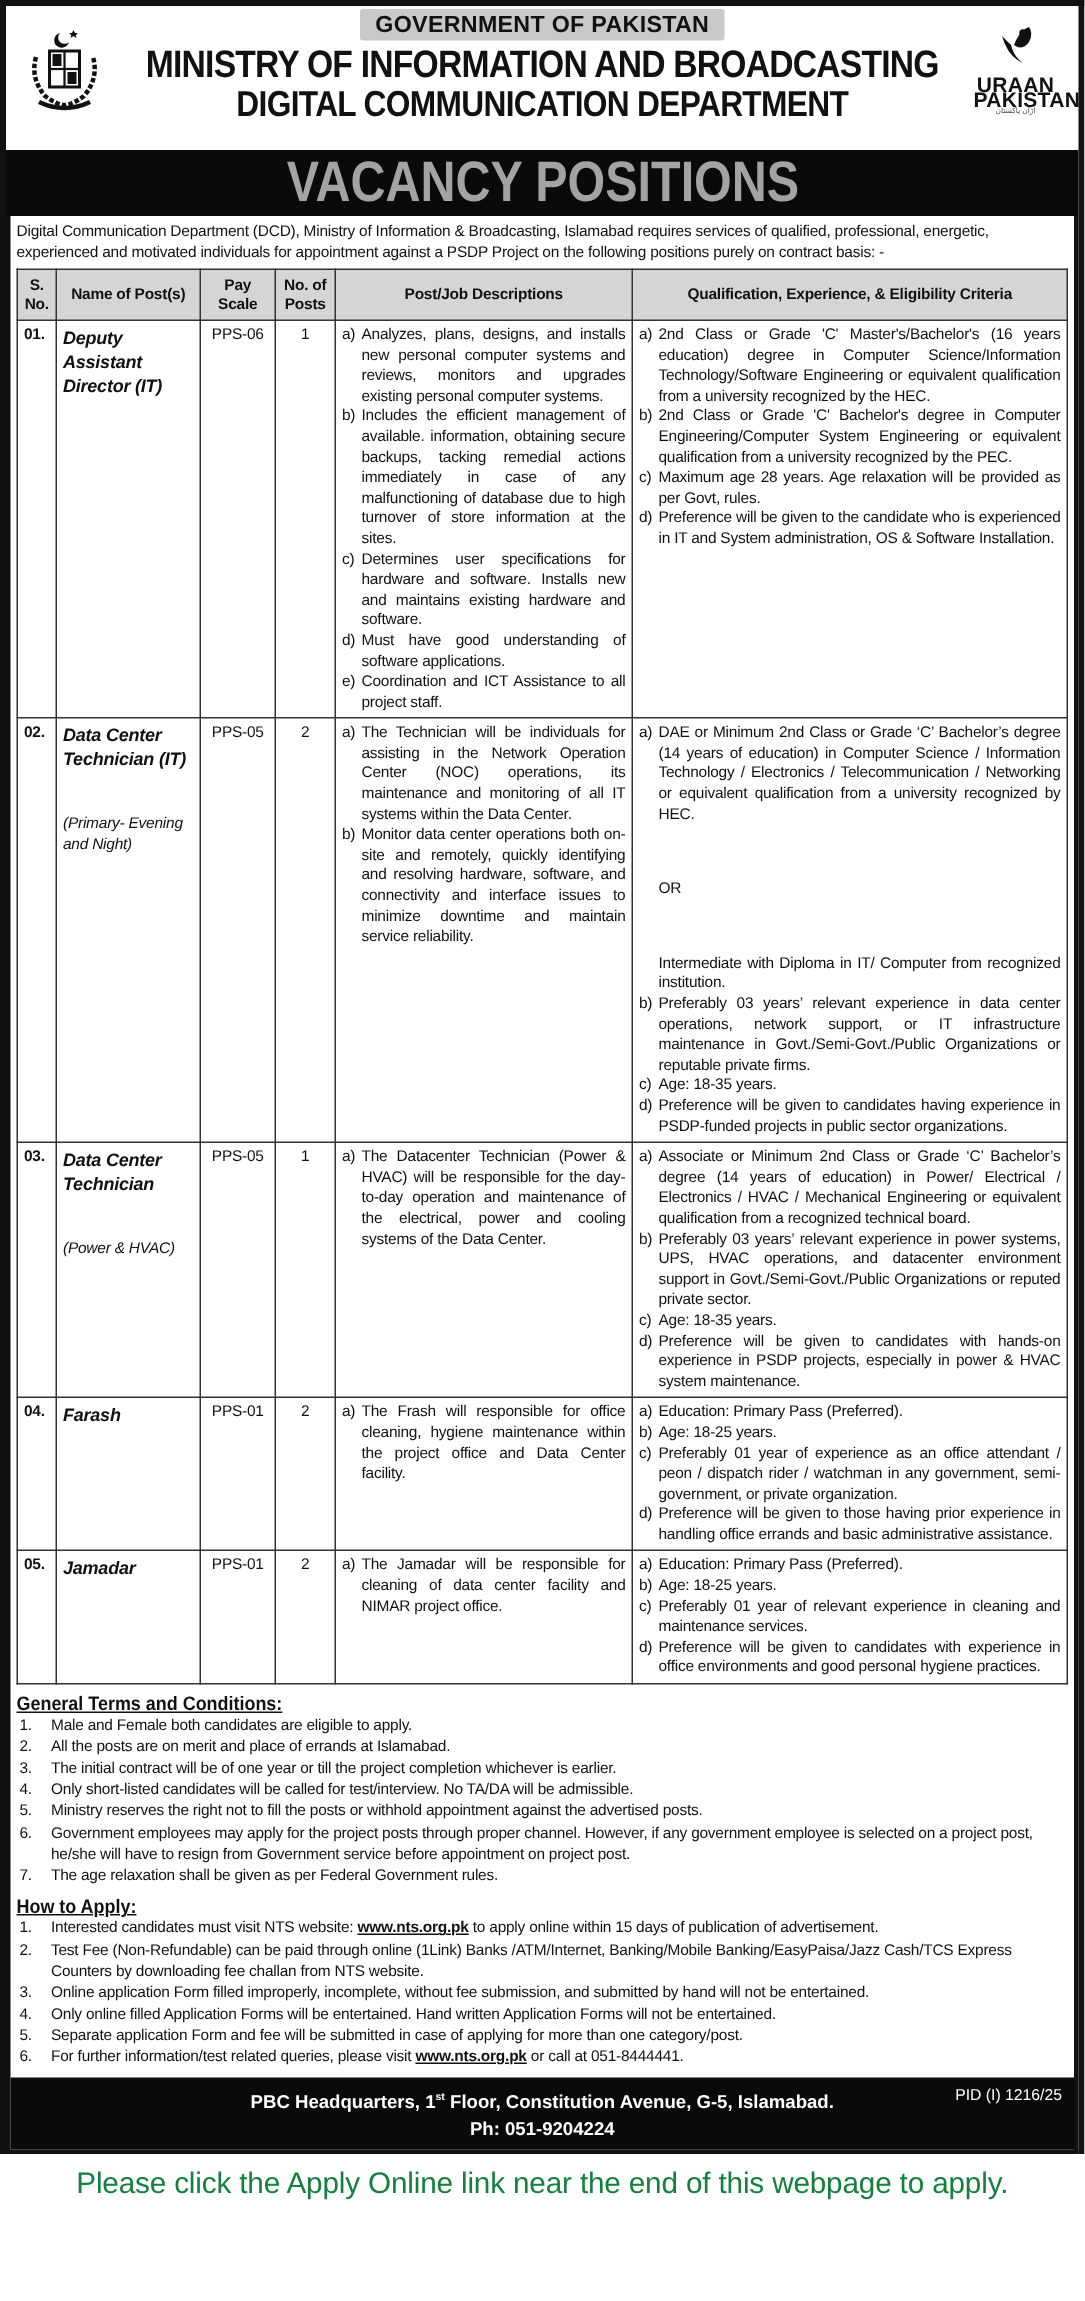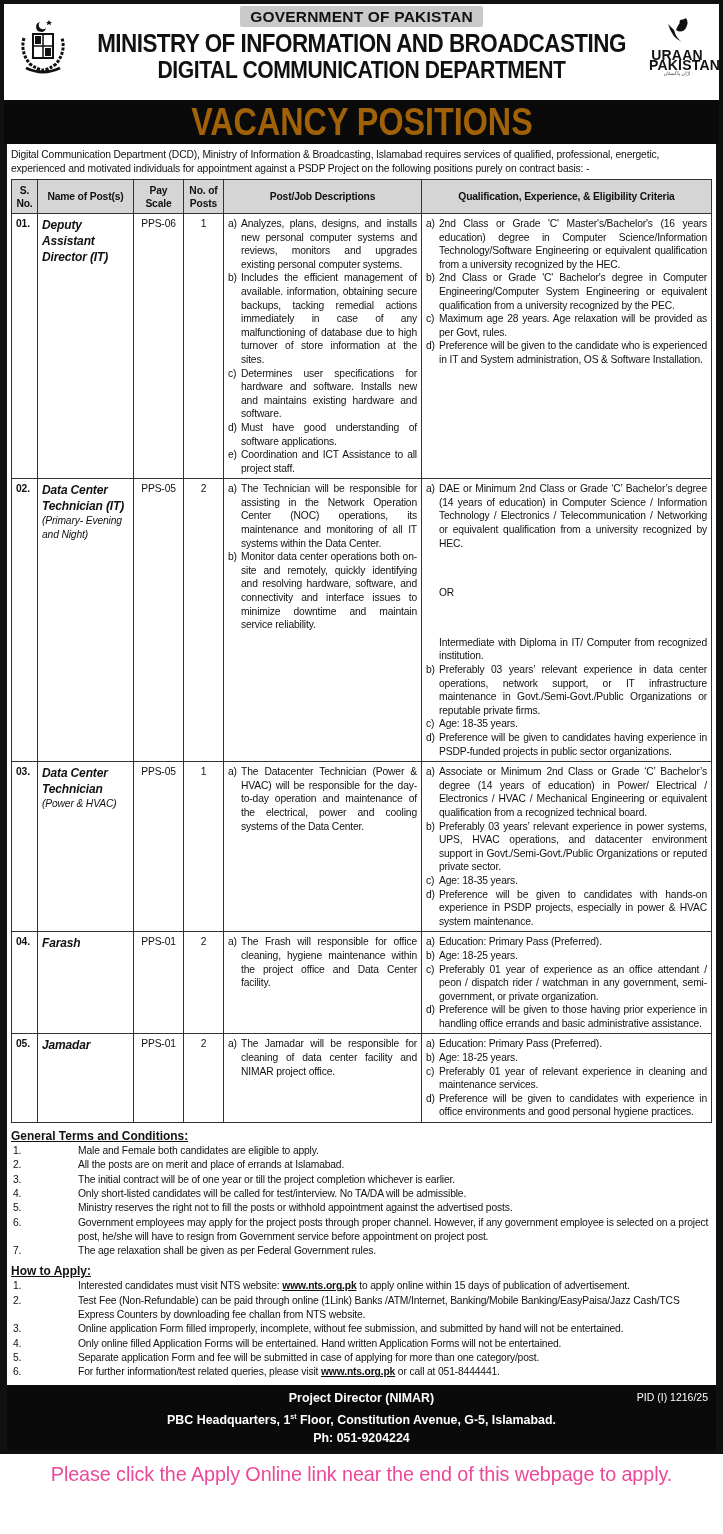--- a/index.html
+++ b/index.html
@@ -8,50 +8,50 @@
   .ad { width: 723px; border: 4px solid #111; border-bottom: none; position: relative; }
   .header { position: relative; height: 96px; text-align: center; }
   .emblem { position: absolute; left: 12px; top: 14px; width: 54px; height: 60px; }
   .uraan { position: absolute; right: 14px; top: 12px; width: 56px; text-align: center; }
   .uraan .bird { width: 30px; height: 30px; margin: 0 auto; }
   .uraan .u1 { font-weight: bold; font-size: 14px; line-height: 10px; letter-spacing: 0.2px; }
   .uraan .u2 { font-size: 5px; color: #444; line-height: 6px; }
   .gov-badge { display: inline-block; background: #c9c9c9; font-weight: bold; font-size: 15.5px; padding: 2px 10px 1px; margin-top: 2px; border-radius: 2px; letter-spacing: 0.2px; }
   .ministry { font-weight: bold; font-size: 25.5px; letter-spacing: -0.6px; transform: scaleX(0.88); line-height: 28px; margin-top: 2px; white-space: nowrap; }
   .dept { font-weight: bold; font-size: 24px; letter-spacing: -0.5px; transform: scaleX(0.88); line-height: 26px; white-space: nowrap; }
-  .banner { background: #0a0a0a; color: #a16207; text-align: center; height: 44px; }
+  .banner { background: #0a0a0a; color: #a3a3a3; text-align: center; height: 44px; }
   .banner span { display: inline-block; font-weight: bold; font-size: 38px; letter-spacing: 0px; transform: scaleX(0.85); line-height: 44px; }
   .body { border: 3px solid #111; border-top: none; padding: 4px 4px 0 4px; }
   .intro { font-size: 10.3px; line-height: 14px; letter-spacing: -0.15px; margin-bottom: 3px; }
   table.jobs { width: 100%; border-collapse: collapse; font-size: 10.3px; letter-spacing: -0.15px; }
   table.jobs th { background: #d5d5d5; font-weight: bold; border: 1.4px solid #333; text-align: center; vertical-align: middle; line-height: 13px; padding: 1px 2px; height: 34px; }
   table.jobs td { border: 1.4px solid #333; vertical-align: top; padding: 3px 4px; line-height: 13.6px; }
   td.sno { font-weight: bold; width: 26px; padding-left: 4px; }
   td.name { width: 96px; font-style: italic; }
   td.name .main { font-weight: bold; font-size: 12px; line-height: 16px; display: block; }
-  td.name .sub { font-size: 10.3px; line-height: 14px; display: block; }
+  td.name .sub { font-size: 10.3px; line-height: 14px; display: block; margin-top: 29px; }
   td.scale { width: 50px; text-align: center; }
   td.posts { width: 40px; text-align: center; }
   td.desc { width: 198px; text-align: justify; }
   td.qual { text-align: justify; }
   .li { display: flex; }
   .li .m { width: 13px; flex: none; }
   .li .t { flex: 1; text-align: justify; }
   .extra { padding-left: 13px; margin-top: 36px; }
   .section { margin-top: 5px; }
   .section h3 { font-size: 13px; font-weight: bold; text-decoration: underline; line-height: 16px; transform: scaleX(0.92); transform-origin: left; }
   .section .nli { display: flex; font-size: 10.3px; line-height: 14.3px; letter-spacing: -0.15px; }
   .section .nli .n { width: 23px; flex: none; padding-left: 2px; }
-  .section .nli .t { flex: 1; margin-left: 44px; }
+  .section .nli .t { flex: 1; }
   .link { font-weight: bold; text-decoration: underline; }
   .footer { background: #0a0a0a; color: #fff; text-align: center; position: relative; padding: 5px 0 4px; margin-top: 6px; margin-left: -4px; margin-right: -4px; }
   .footer .l1, .footer .l2, .footer .l3 { font-size: 12.4px; line-height: 17.5px; font-weight: bold; }
   .footer .pid { position: absolute; right: 8px; top: 6px; font-size: 10.5px; font-weight: normal; }
   .footer sup { font-size: 7px; }
-  .notice { text-align: center; color: #ec4899; font-size: 19.8px; padding: 9px 0 18px; letter-spacing: -0.1px; }
+  .notice { text-align: center; color: #15803d; font-size: 19.8px; padding: 9px 0 18px; letter-spacing: -0.1px; }
 </style>
 </head>
 <body>
 
 <div class="ad">
   <div class="header">
     <svg class="emblem" viewBox="0 0 54 60">
       <path d="M24 4 a5 5 0 1 0 6 6 a4 4 0 1 1 -6 -6z" fill="#111"></path>
       <polygon points="33,2 34,4 36,4 34.5,5.3 35,7.3 33,6 31,7.3 31.5,5.3 30,4 32,4" fill="#111"></polygon>
       <rect x="17" y="16" width="20" height="24" fill="#fff" stroke="#111" stroke-width="2"></rect>
@@ -149,21 +149,21 @@
             <td class="sno">02.</td>
             <td class="name">
               <span class="main">Data Center Technician (IT)</span>
               <span class="sub">(Primary- Evening and Night)</span>
             </td>
             <td class="scale">PPS-05</td>
             <td class="posts">2</td>
             <td class="desc">
               <div class="li">
                 <span class="m">a)</span>
-                <span class="t">The Technician will be responsible for assisting in the Network Operation Center (NOC) operations, its maintenance and monitoring of all IT systems within the Data Center.</span>
+                <span class="t">The Technician will be individuals for assisting in the Network Operation Center (NOC) operations, its maintenance and monitoring of all IT systems within the Data Center.</span>
               </div>
               <div class="li">
                 <span class="m">b)</span>
                 <span class="t">Monitor data center operations both on-site and remotely, quickly identifying and resolving hardware, software, and connectivity and interface issues to minimize downtime and maintain service reliability.</span>
               </div>
             </td>
             <td class="qual">
               <div class="li">
                 <span class="m">a)</span>
                 <span class="t">DAE or Minimum 2nd Class or Grade ‘C’ Bachelor’s degree (14 years of education) in Computer Science / Information Technology / Electronics / Telecommunication / Networking or equivalent qualification from a university recognized by HEC.</span>
@@ -343,20 +343,19 @@
         <span class="t">Separate application Form and fee will be submitted in case of applying for more than one category/post.</span>
       </div>
       <div class="nli">
         <span class="n">6.</span>
         <span class="t"><span>For further information/test related queries, please visit </span><a class="link">www.nts.org.pk</a><span> or call at 051-8444441.</span></span>
       </div>
     </div>
 
     <div class="footer">
       <div class="pid">PID (I) 1216/25</div>
-      <div class="l1">Project Director (NIMAR)</div>
       <div class="l2"><span>PBC Headquarters, 1</span><sup>st</sup><span> Floor, Constitution Avenue, G-5, Islamabad.</span></div>
       <div class="l3">Ph: 051-9204224</div>
     </div>
   </div>
 </div>
 
 <div class="notice">Please click the Apply Online link near the end of this webpage to apply.</div>
 
 </body></html>

